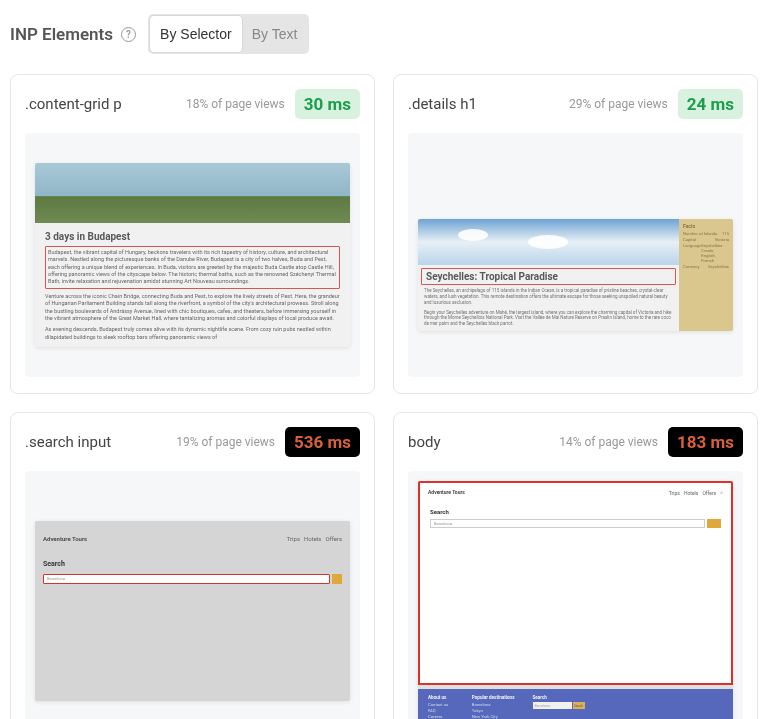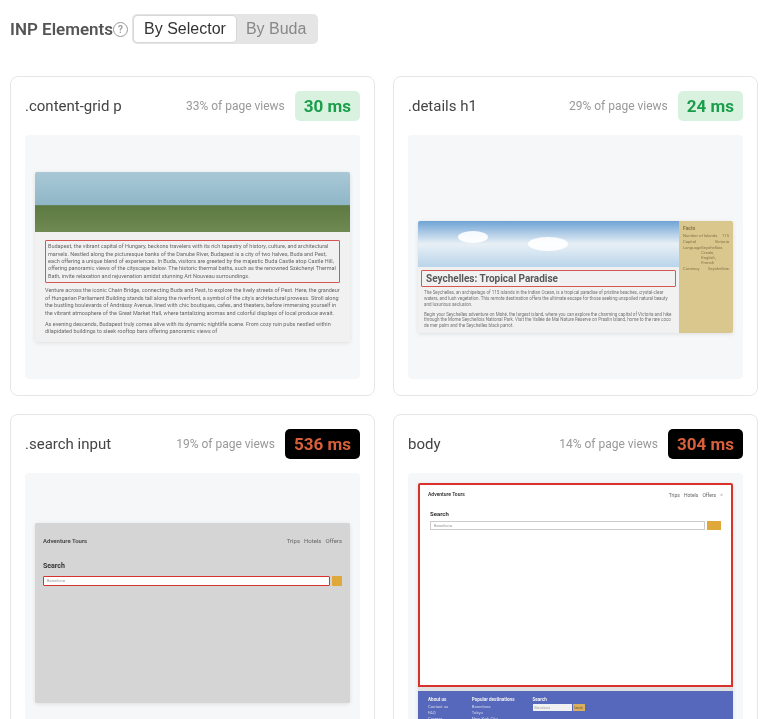--- a/index.html
+++ b/index.html
@@ -6,22 +6,22 @@
   body {
     font-family: -apple-system, BlinkMacSystemFont, "Segoe UI", Roboto, sans-serif;
     background: #fff;
     padding: 14px 10px;
     color: #333;
     width: 768px;
   }
   .header-row {
     display: flex;
     align-items: center;
-    gap: 0;
-    margin-bottom: 32px;
+    gap: 8px;
+    margin-bottom: 20px;
   }
   .page-title {
     font-size: 17px;
     font-weight: 600;
     color: #555;
   }
   .help-icon {
     width: 15px;
     height: 15px;
     border: 1.3px solid #999;
@@ -34,22 +34,22 @@
     font-weight: 600;
   }
   .seg-control {
     display: inline-flex;
     background: #e5e5e5;
     border-radius: 5px;
     padding: 2px;
     margin-left: 4px;
   }
   .seg-btn {
-    padding: 4px 10px;
-    font-size: 16px;
+    padding: 10px 10px;
+    font-size: 14px;
     border: none;
     background: transparent;
     color: #888;
     border-radius: 4px;
     cursor: pointer;
   }
   .seg-btn.active {
     background: #fff;
     color: #333;
     box-shadow: 0 0 0 1px rgba(0,0,0,.06);
@@ -165,39 +165,40 @@
   .bd-fbtn { width:12px; background:#e0a73a; font-size:3px; color:#5a3a00; display:flex; align-items:center; justify-content:center; }
 </style>
 </head>
 <body>
 
 <div class="header-row">
   <span class="page-title">INP Elements</span>
   <span class="help-icon">?</span>
   <div class="seg-control">
     <button class="seg-btn active">By Selector</button>
-    <button class="seg-btn">By Buda</button>
+    <button class="seg-btn">By Text</button>
   </div>
 </div>
 
 <div class="grid">
 
   <div class="card">
     <div class="card-head">
       <div class="selector-name">.content-grid p</div>
       <div class="stats">
-        <span class="pv-pct">33% of page views</span>
+        <span class="pv-pct">18% of page views</span>
         <span class="metric-pill metric-good">30 ms</span>
       </div>
     </div>
     <div class="preview-wrap">
       <div class="preview-inner">
         <div class="scrim"></div>
         <div class="bp-img"></div>
         <div class="bp-body">
+          <div class="bp-title">3 days in Budapest</div>
           <div class="bp-para hl-box">Budapest, the vibrant capital of Hungary, beckons travelers with its rich tapestry of history, culture, and architectural marvels. Nestled along the picturesque banks of the Danube River, Budapest is a city of two halves, Buda and Pest, each offering a unique blend of experiences. In Buda, visitors are greeted by the majestic Buda Castle atop Castle Hill, offering panoramic views of the cityscape below. The historic thermal baths, such as the renowned Széchenyi Thermal Bath, invite relaxation and rejuvenation amidst stunning Art Nouveau surroundings.</div>
           <div class="bp-para2">Venture across the iconic Chain Bridge, connecting Buda and Pest, to explore the lively streets of Pest. Here, the grandeur of Hungarian Parliament Building stands tall along the riverfront, a symbol of the city's architectural prowess. Stroll along the bustling boulevards of Andrássy Avenue, lined with chic boutiques, cafes, and theaters, before immersing yourself in the vibrant atmosphere of the Great Market Hall, where tantalizing aromas and colorful displays of local produce await.</div>
           <div class="bp-para2">As evening descends, Budapest truly comes alive with its dynamic nightlife scene. From cozy ruin pubs nestled within dilapidated buildings to sleek rooftop bars offering panoramic views of</div>
         </div>
       </div>
     </div>
   </div>
 
   <div class="card">
     <div class="card-head">
@@ -271,21 +272,21 @@
         </div>
       </div>
     </div>
   </div>
 
   <div class="card">
     <div class="card-head">
       <div class="selector-name">body</div>
       <div class="stats">
         <span class="pv-pct">14% of page views</span>
-        <span class="metric-pill metric-bad">304 ms</span>
+        <span class="metric-pill metric-bad">183 ms</span>
       </div>
     </div>
     <div class="preview-wrap">
       <div class="preview-inner">
         <div class="bd-outer">
           <div class="bd-wrap">
             <div class="bd-hdr">
               <span>Adventure Tours</span>
               <span class="bd-nav">
                 <span>Trips</span>

